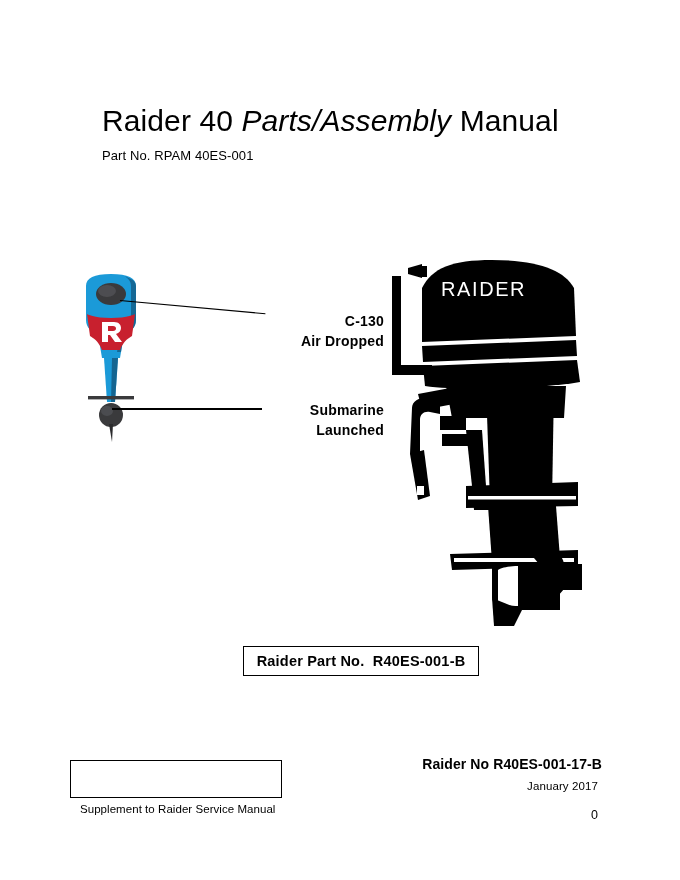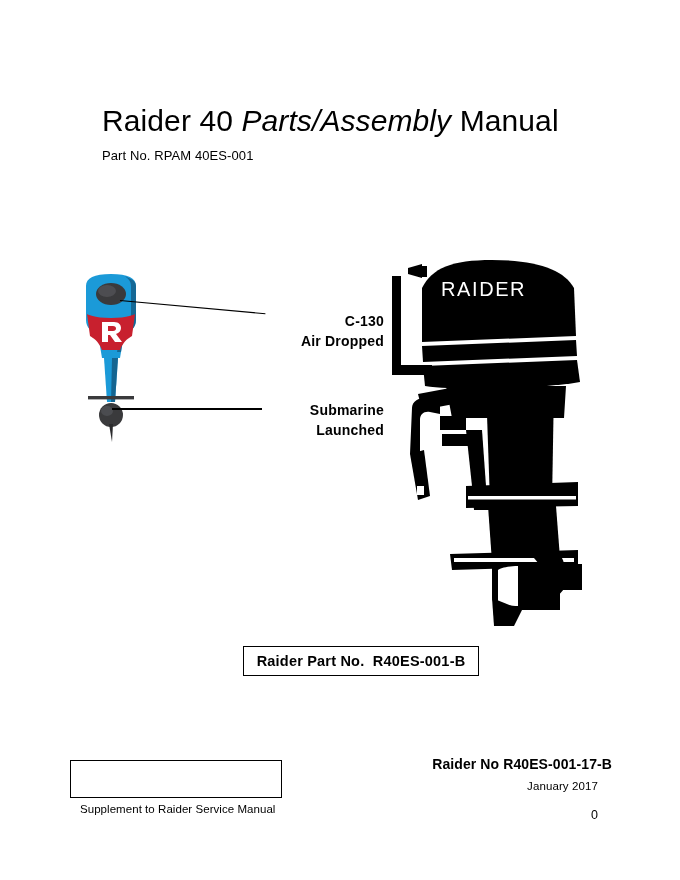--- a/index.html
+++ b/index.html
@@ -148,21 +148,21 @@
     font-size: 11.5px;
     line-height: 1.38;
     letter-spacing: 0.05px;
     white-space: nowrap;
     margin-top: 36px;
   }
 
   
   .footer-doc-no {
     position: absolute;
-    right: 68px;
+    right: 78px;
     top: 756px;
     font-size: 14px;
     font-weight: bold;
     letter-spacing: 0.1px;
   }
   .footer-date {
     position: absolute;
     right: 82px;
     top: 780px;
     font-size: 11.5px;

